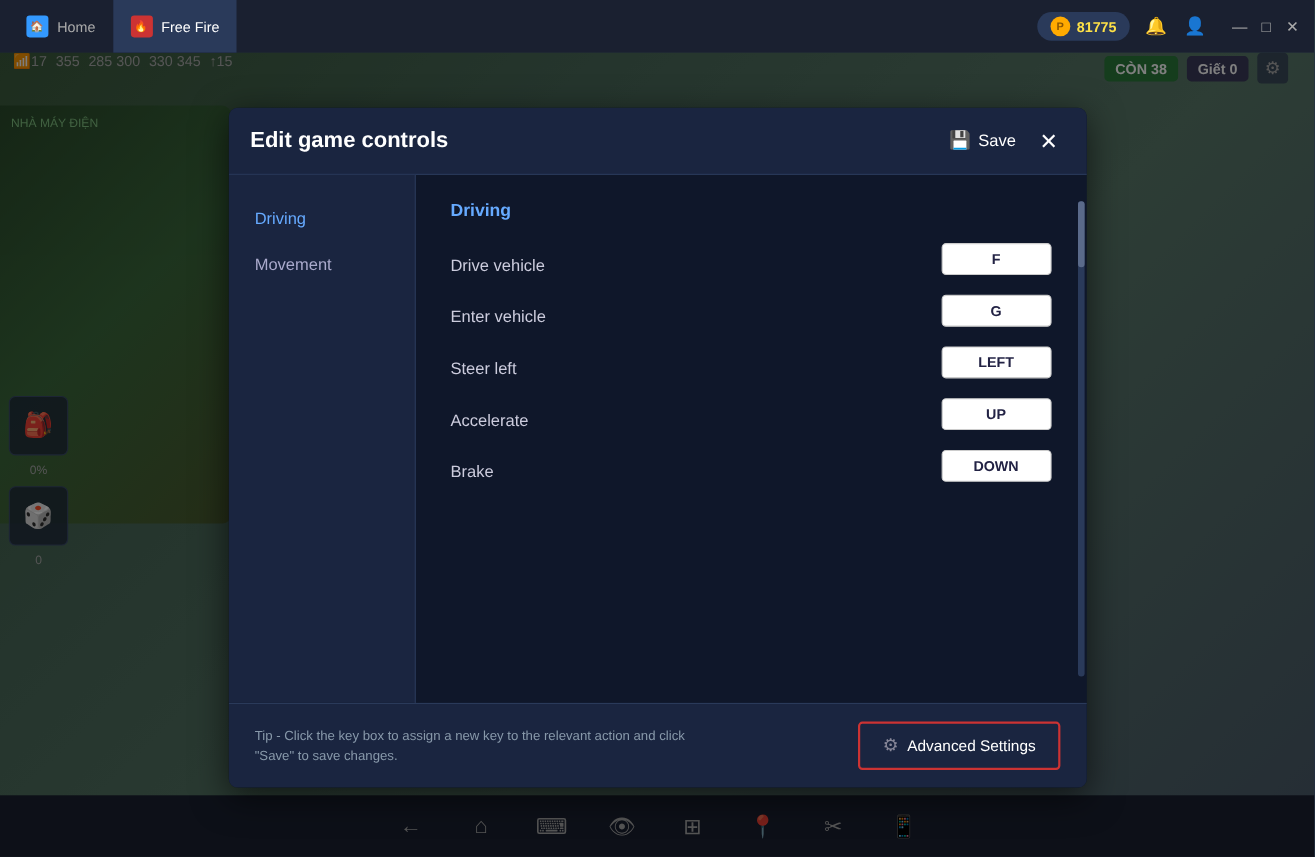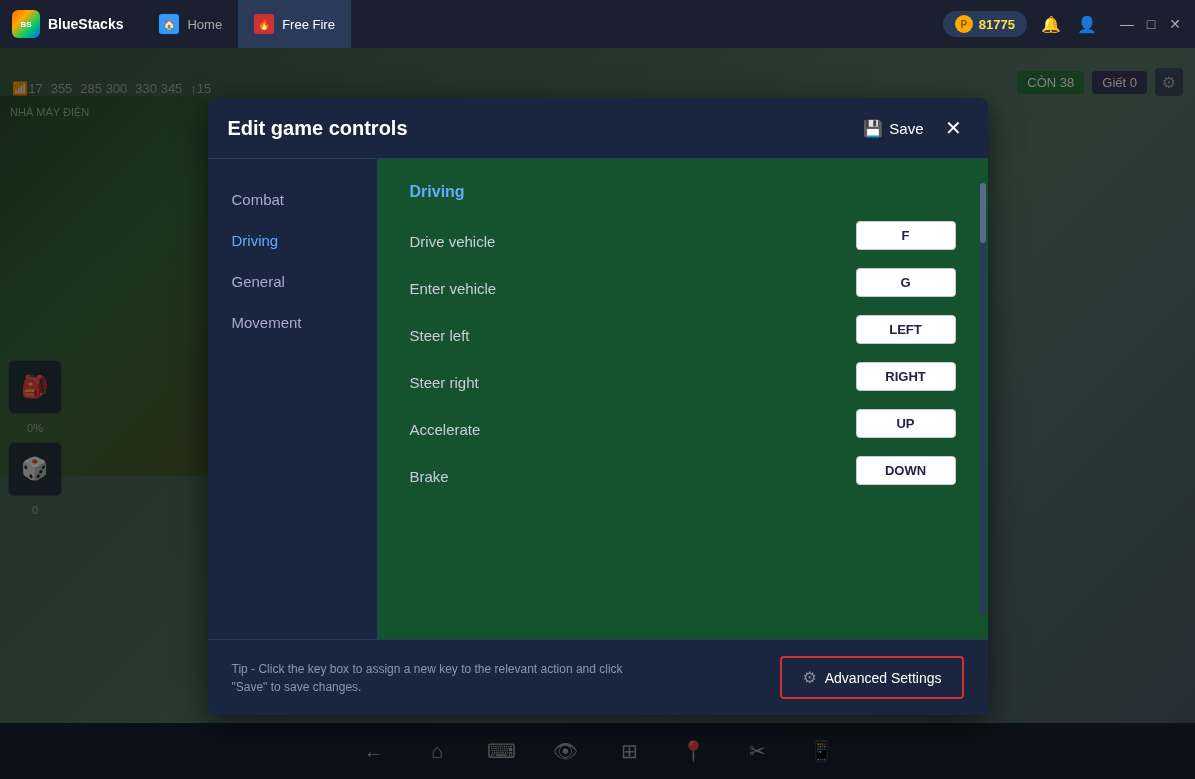--- a/index.html
+++ b/index.html
@@ -125,40 +125,40 @@
       width: 16px; height: 16px;
       display: flex; align-items: center; justify-content: center;
       color: #aaaaaa;
       cursor: pointer;
       font-size: 14px;
     }
 
     
     .game-hud {
       position: absolute;
-      top: 48px; left: 0; right: 0;
+      top: 48px; left: 0; right: 12px;
       height: 48px;
       display: flex;
-      align-items: flex-end;
+      align-items: flex-start;
       padding: 0 12px;
       z-index: 50;
     }
     .hud-right {
       margin-left: auto;
       display: flex;
       align-items: center;
       gap: 8px;
     }
     .hud-badge {
       background: #2a7a3a;
       color: white;
       padding: 4px 10px;
       border-radius: 4px;
       font-size: 13px;
-      font-weight: normal;
+      font-weight: bold;
     }
     .hud-badge.kill {
       background: #3a3a5a;
     }
     .hud-gear {
       width: 28px; height: 28px;
       background: #3a4a5a;
       border-radius: 4px;
       display: flex; align-items: center; justify-content: center;
       color: #aaaaaa;
@@ -185,21 +185,21 @@
       z-index: 200;
       display: flex;
       align-items: flex-start;
       justify-content: center;
       padding-top: 50px;
     }
 
     
     .modal {
       width: 780px;
-      background: #14532d;
+      background: #0f172a;
       border-radius: 8px;
       overflow: hidden;
       box-shadow: 0 8px 32px rgba(0,0,0,0.6);
     }
 
     .modal-header {
       background: #1a2540;
       padding: 16px 20px;
       display: flex;
       align-items: center;
@@ -384,26 +384,20 @@
       font-size: 22px;
       border: 1px solid #3a4a6a;
     }
   </style>
 </head>
 <body>
 
 <div class="game-bg"></div>
 
 <div class="title-bar">
-  <div class="title-bar-logo">
-    <div class="bs-logo">
-      <span style="font-size:8px; color:white; font-weight:bold;">BS</span>
-    </div>
-    <span class="title-bar-app-name">BlueStacks</span>
-  </div>
   <div class="title-bar-tabs">
     <div class="tab">
       <div class="tab-icon home">🏠</div>
       <span>Home</span>
     </div>
     <div class="tab active">
       <div class="tab-icon game">🔥</div>
       <span>Free Fire</span>
     </div>
   </div>
@@ -464,52 +458,42 @@
           <span class="save-icon">💾</span>
           <span>Save</span>
         </div>
         <div class="close-btn">✕</div>
       </div>
     </div>
 
     <div class="modal-body">
 
       <div class="modal-sidebar">
-        <div class="sidebar-item">
-          <span>Combat</span>
-        </div>
         <div class="sidebar-item active">
           <span>Driving</span>
-        </div>
-        <div class="sidebar-item">
-          <span>General</span>
         </div>
         <div class="sidebar-item">
           <span>Movement</span>
         </div>
       </div>
 
       <div class="modal-content">
         <div class="section-title">Driving</div>
 
         <div class="control-row">
           <span class="control-label">Drive vehicle</span>
           <button class="key-btn">F</button>
         </div>
         <div class="control-row">
           <span class="control-label">Enter vehicle</span>
           <button class="key-btn">G</button>
         </div>
         <div class="control-row">
           <span class="control-label">Steer left</span>
           <button class="key-btn">LEFT</button>
-        </div>
-        <div class="control-row">
-          <span class="control-label">Steer right</span>
-          <button class="key-btn">RIGHT</button>
         </div>
         <div class="control-row">
           <span class="control-label">Accelerate</span>
           <button class="key-btn">UP</button>
         </div>
         <div class="control-row">
           <span class="control-label">Brake</span>
           <button class="key-btn">DOWN</button>
         </div>
 

